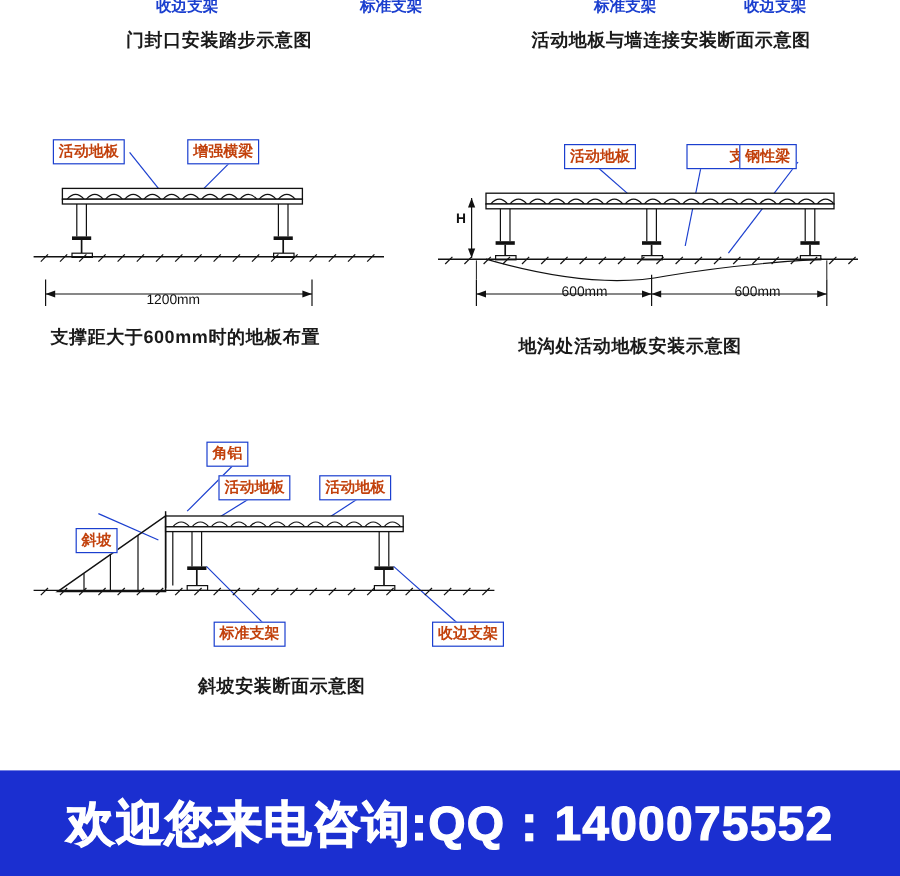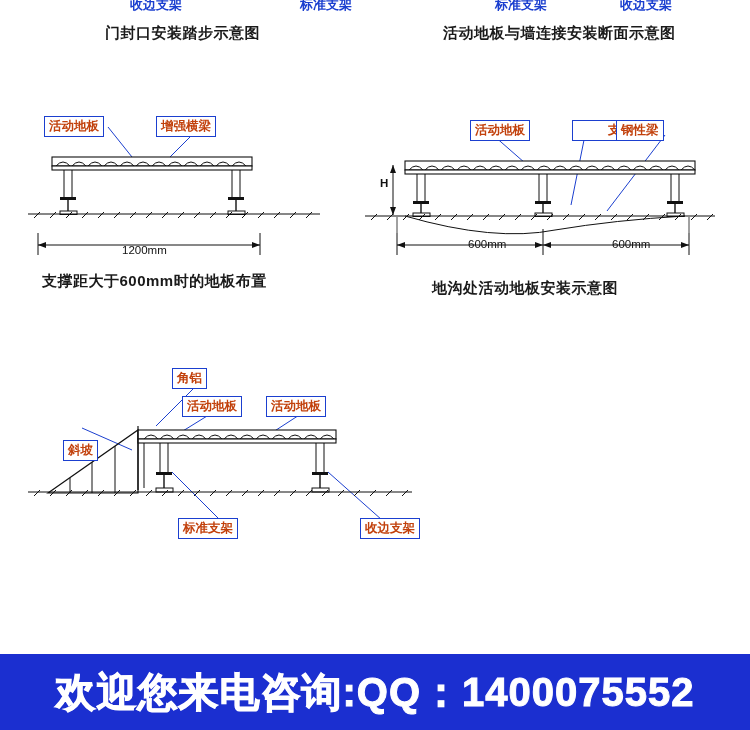--- a/index.html
+++ b/index.html
@@ -47,21 +47,21 @@
     white-space:nowrap;
   }
 
   
   svg{position:absolute;left:0;top:0;overflow:visible;}
 
   
   .banner{
     position:absolute;
     left:0;bottom:0;
-    width:750px;height:76px;
+    width:750px;height:88px;
     background:#1b2fd0;
     display:flex;align-items:center;justify-content:center;
   }
   .banner-text{
     font-family:"Liberation Sans", sans-serif;
     font-size:40px;
     font-weight:bold;
     color:#ffffff;
     letter-spacing:1px;
     white-space:nowrap;
@@ -325,18 +325,19 @@
       <line x1="382" y1="136" x2="388" y2="130"></line>
     </g>
   </svg>
 
   <div class="lbl box" style="left:172px;top:368px;">角铝</div>
   <div class="lbl box" style="left:182px;top:396px;">活动地板</div>
   <div class="lbl box" style="left:266px;top:396px;">活动地板</div>
   <div class="lbl box" style="left:63px;top:440px;">斜坡</div>
   <div class="lbl box" style="left:178px;top:518px;">标准支架</div>
   <div class="lbl box" style="left:360px;top:518px;">收边支架</div>
+  <div class="cap" style="left:165px;top:563px;">斜坡安装断面示意图</div>
 
   <div class="banner">
     <span class="banner-text">欢迎您来电咨询:QQ：1400075552</span>
   </div>
 
 </div>
 
 </body></html>

